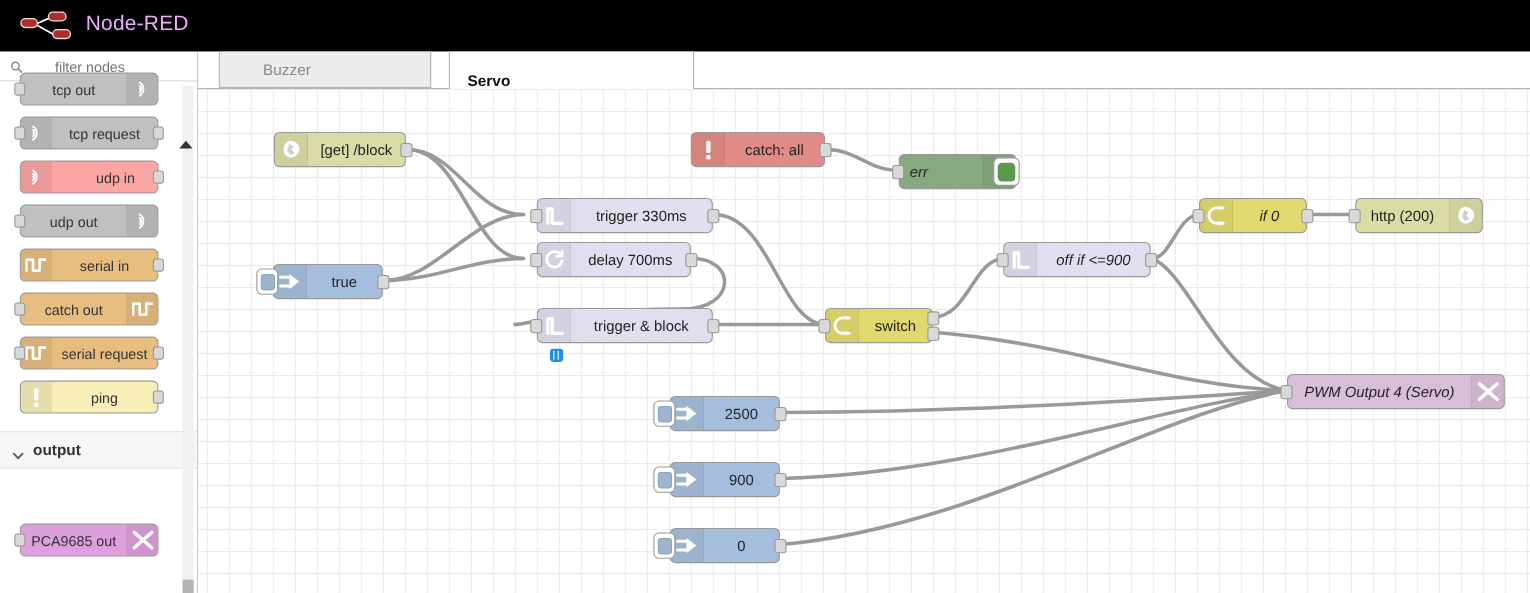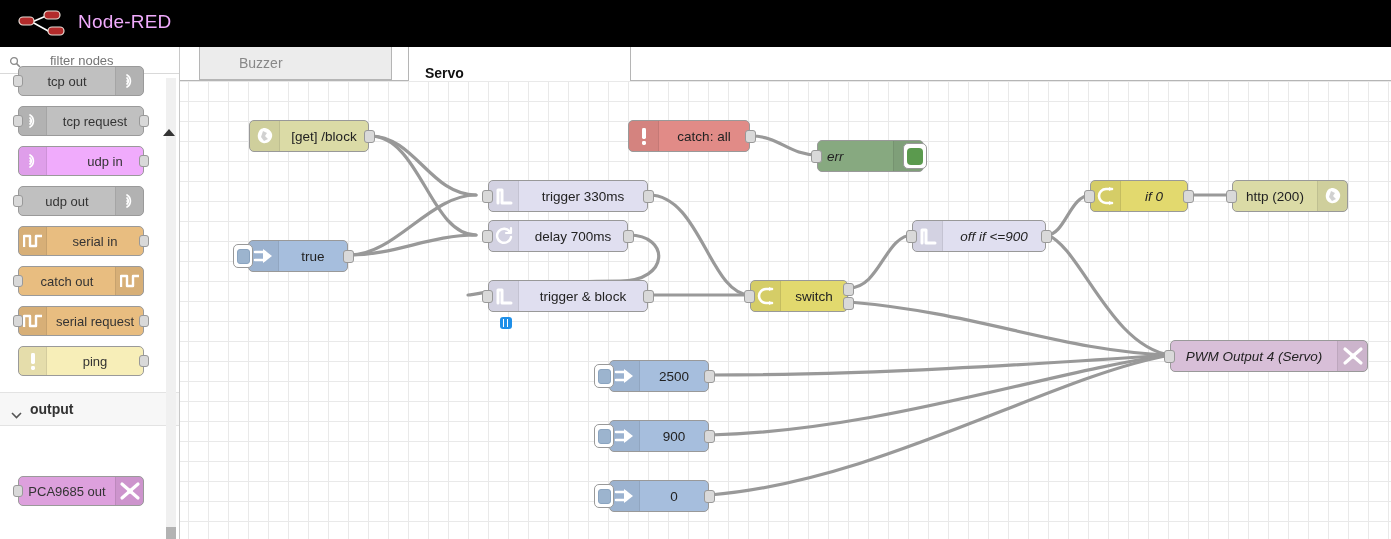--- a/index.html
+++ b/index.html
@@ -190,21 +190,21 @@
                 <path d="M6 3 A7 7 0 0 1 6 15"></path>
                 <path d="M6 6 A4 4 0 0 1 6 12"></path>
                 <path d="M6 9 h0.5"></path>
               </g>
             </svg>
           </span>
           <span class="plabel">tcp request</span>
           <span class="pport in"></span>
           <span class="pport out"></span>
         </div>
-        <div class="pnode" style="left: 18px; top: 72px; width: 126px; background: #f0abfc; gap: 20px;">
+        <div class="pnode" style="left: 18px; top: 72px; width: 126px; background: #fca5a5; gap: 20px;">
           <span class="picon left">
             <svg width="18" height="18" viewBox="0 0 18 18">
               <g fill="none" stroke="#fff" stroke-width="1.7" stroke-linecap="round">
                 <path d="M6 3 A7 7 0 0 1 6 15"></path>
                 <path d="M6 6 A4 4 0 0 1 6 12"></path>
                 <path d="M6 9 h0.5"></path>
               </g>
             </svg>
           </span>
           <span class="plabel">udp in</span>

